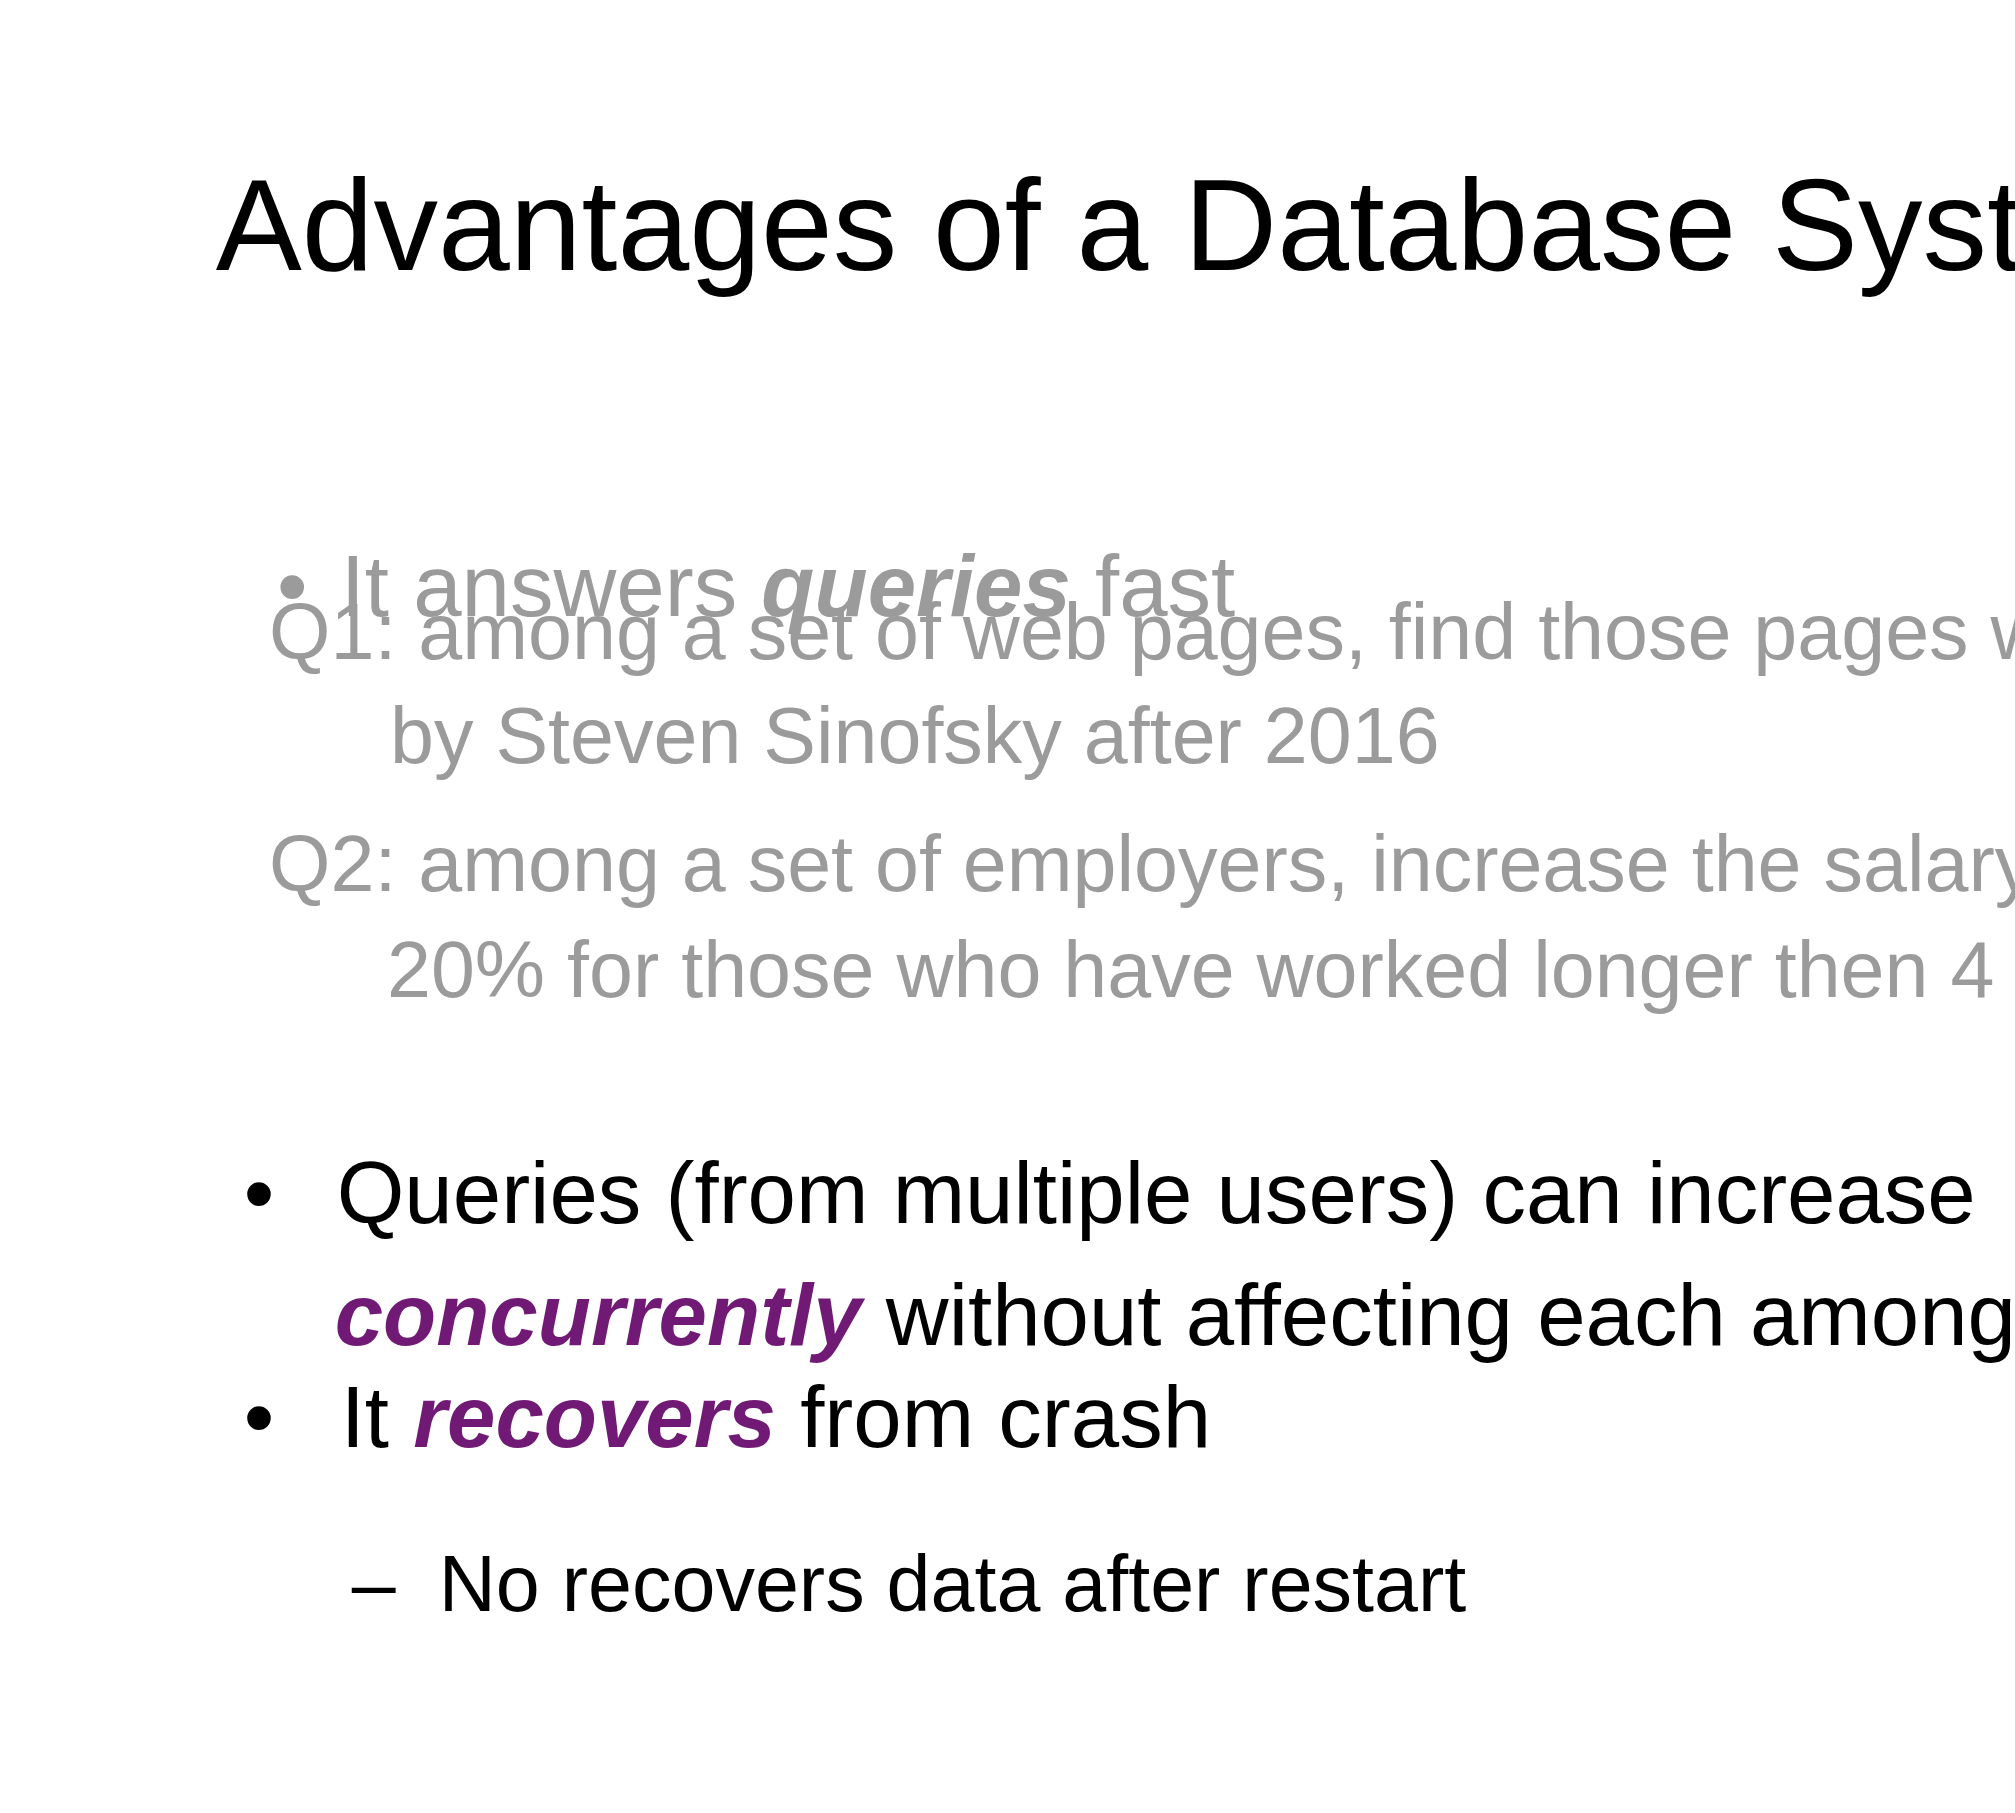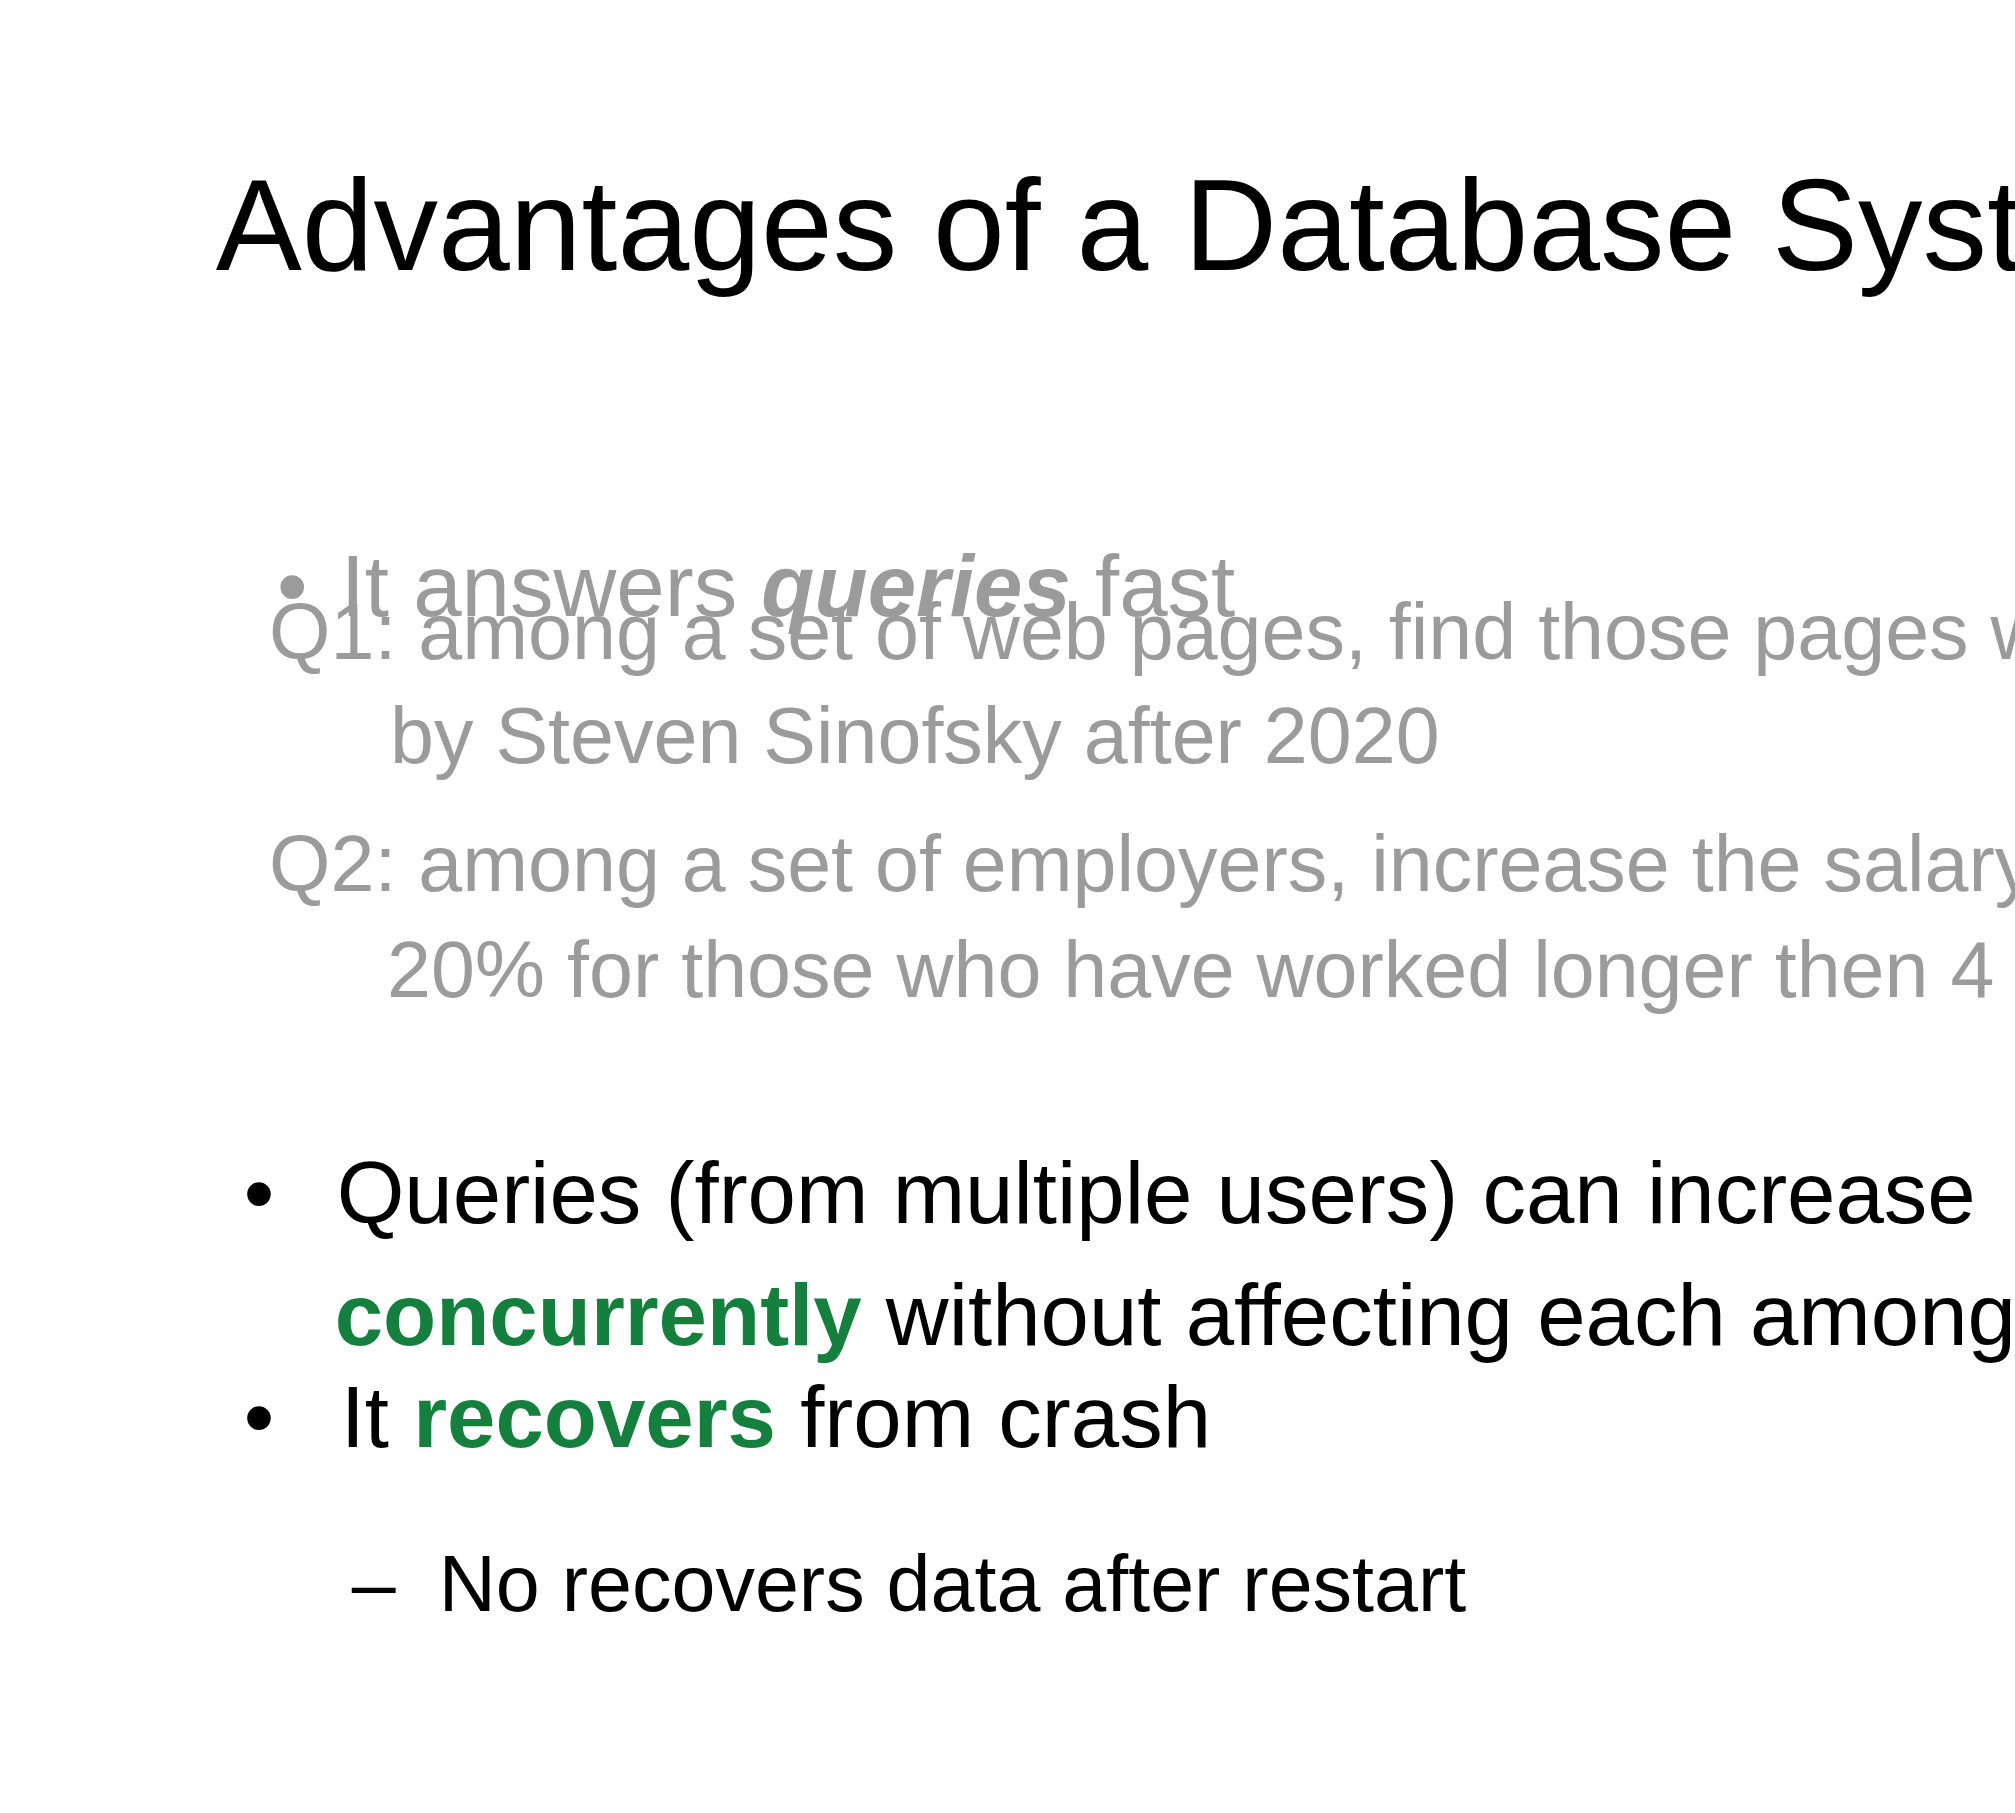--- a/index.html
+++ b/index.html
@@ -27,35 +27,35 @@
   .gray  { color: #9B9B9B; }
   .black { color: #000000; }
 
   .marker { display: inline-block; }
   .m-b1 { width: 97px; }   
   .m-b2 { width: 93px; }
   .m-b3 { width: 97px; }
   .m-sub { width: 87px; }
 
   .em { font-weight: bold; font-style: italic; }
-  .em-red { font-weight: bold; color: #15803d; }
+  .em-red { font-weight: bold; font-style: italic; color: #701a75; }
 </style>
 </head>
 <body>
 
 <div class="slide">
 
   <h1 class="title">Advantages of a Database System</h1>
 
   <div class="line lvl1 gray" style="top:455px; left:147px;text-align:center;">
     <span class="marker m-b1">•</span><span>It answers </span><span class="em">queries</span><span> fast</span>
   </div>
 
   <div class="line lvl2 gray" style="top:592px; left:269px;">Q1: among a set of web pages, find those pages written</div>
-  <div class="line lvl2 gray" style="top:696px; left:390px;">by Steven Sinofsky after 2020</div>
+  <div class="line lvl2 gray" style="top:696px; left:390px;">by Steven Sinofsky after 2016</div>
 
   <div class="line lvl2 gray" style="top:824px; left:269px;">Q2: among a set of employers, increase the salary by</div>
   <div class="line lvl2 gray" style="top:930px; left:387px;">20% for those who have worked longer then 4 years</div>
 
   <div class="line lvl1 black" style="top:1062px; left:147px;">
     <span class="marker m-b2">•</span><span>Queries (from multiple users) can increase</span>
   </div>
   <div class="line lvl1 black" style="top:1184px; left:238px;">
     <span class="em-red">concurrently</span><span> without affecting each among</span>
   </div>

